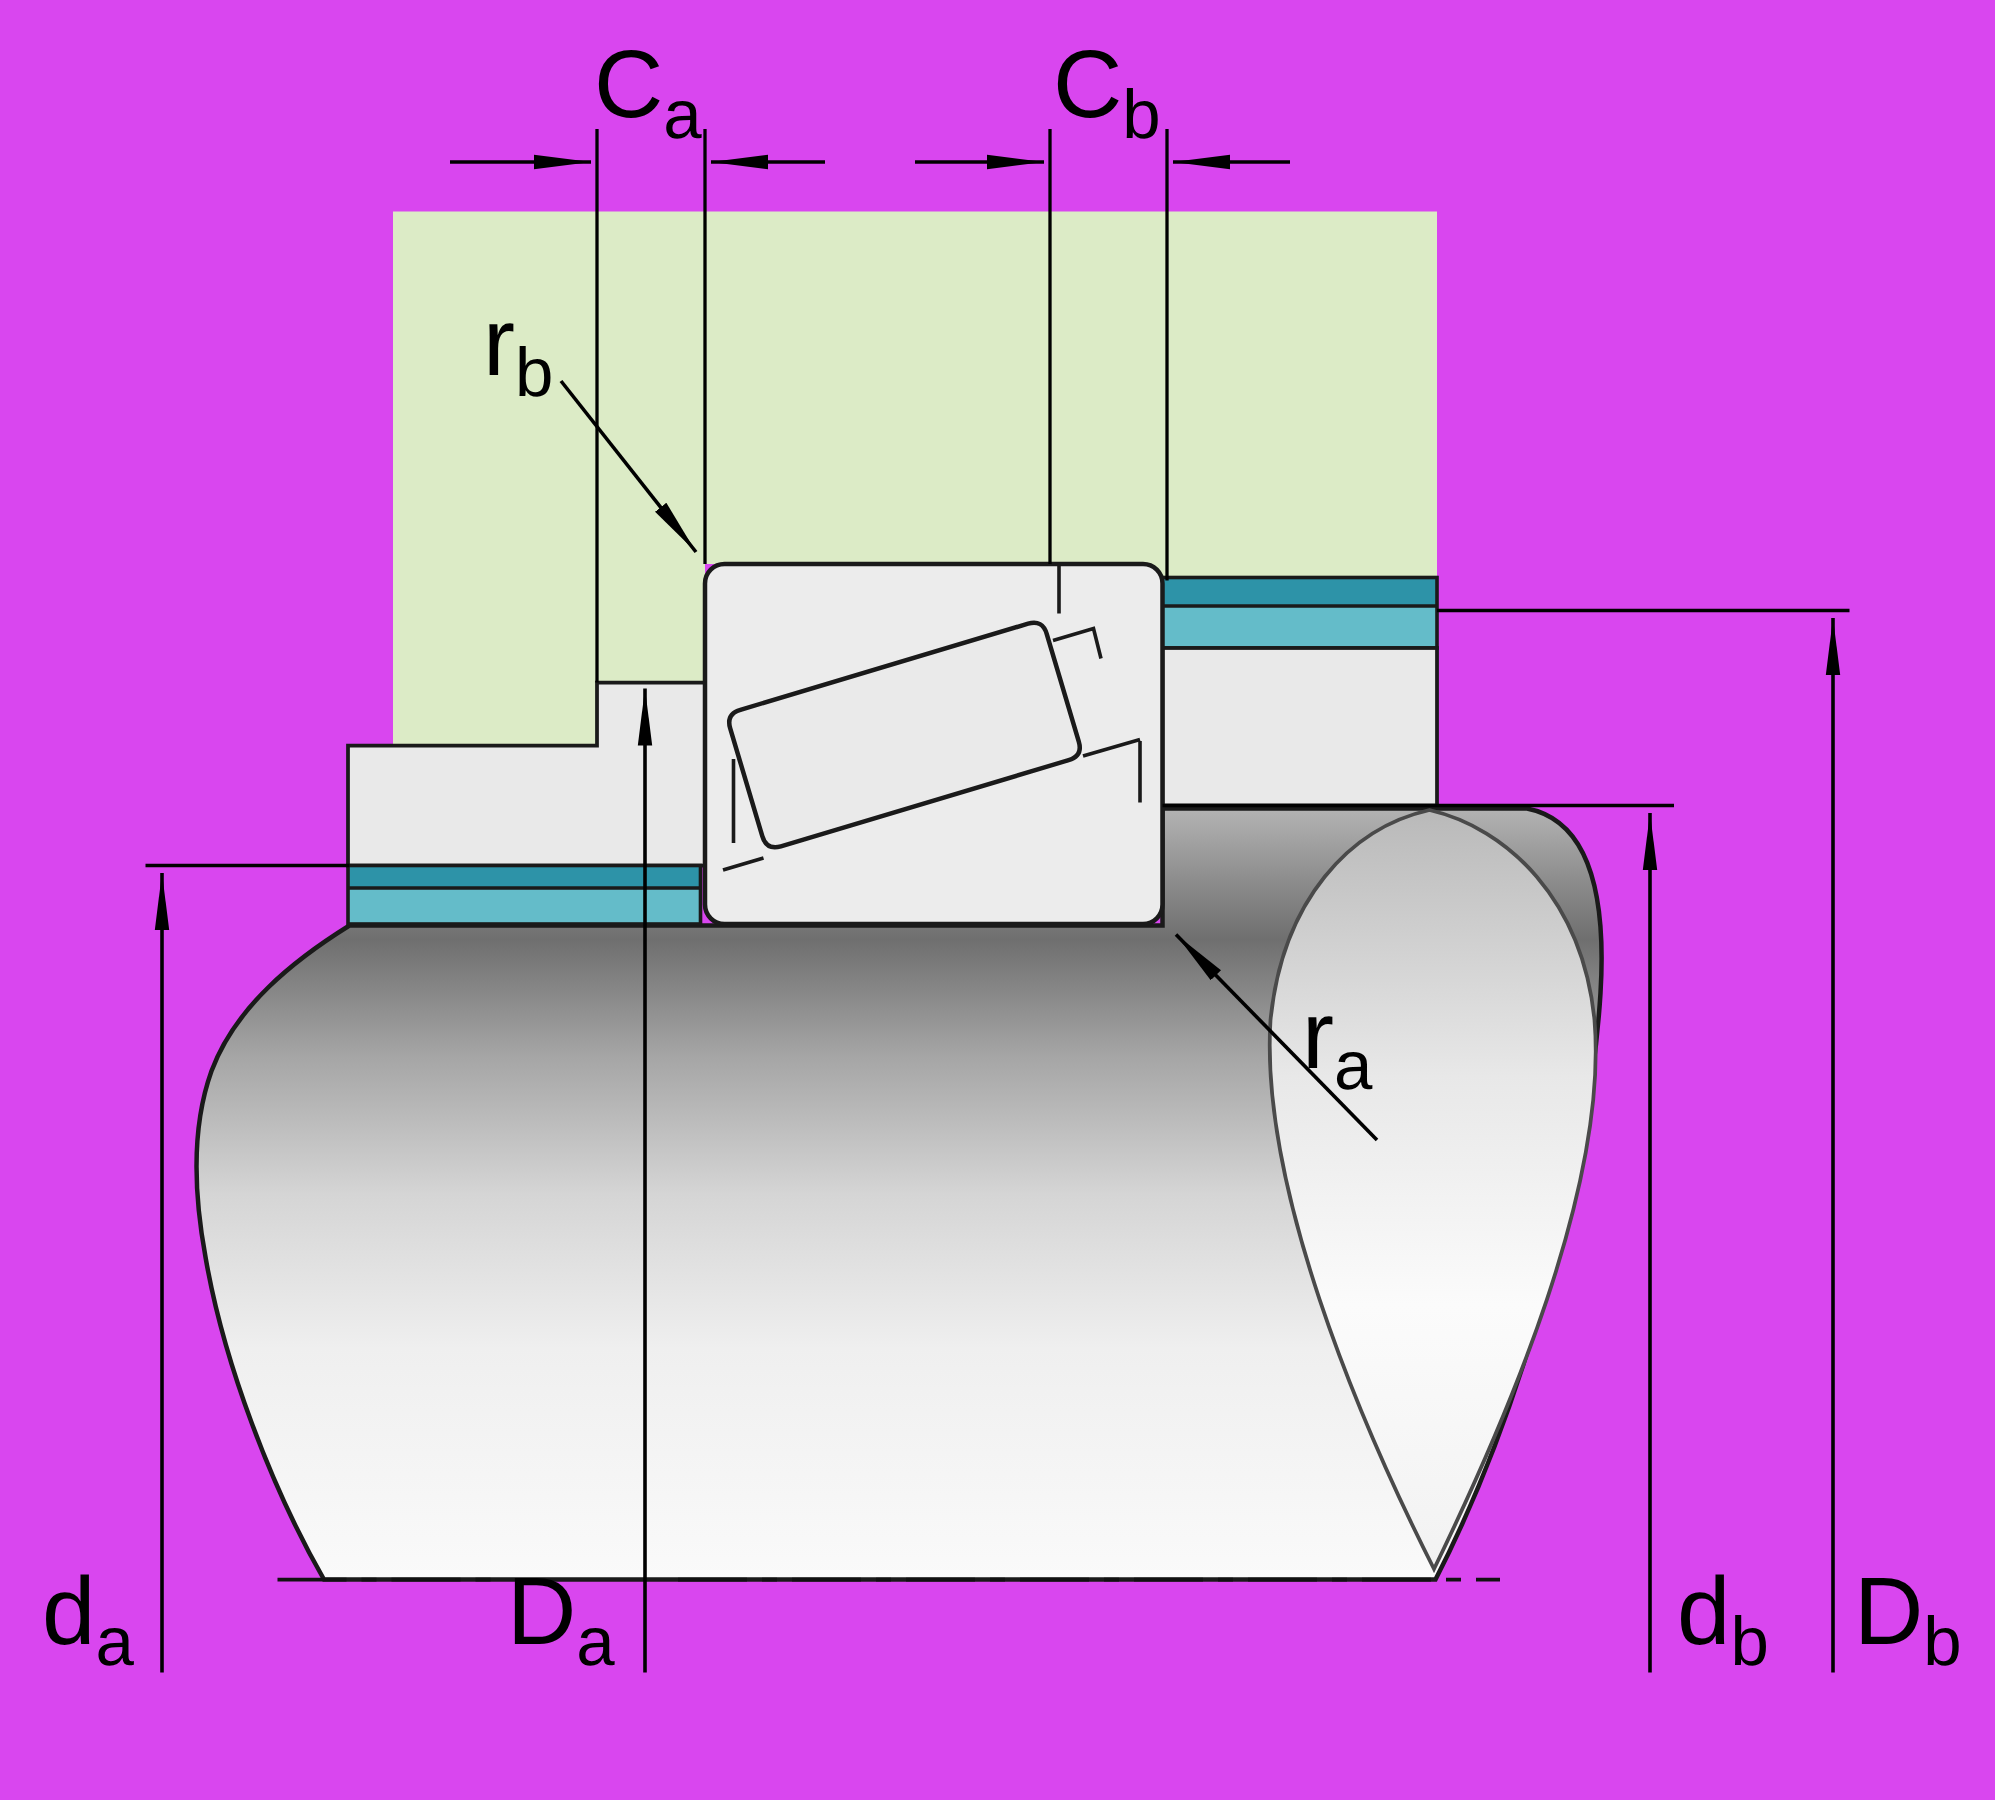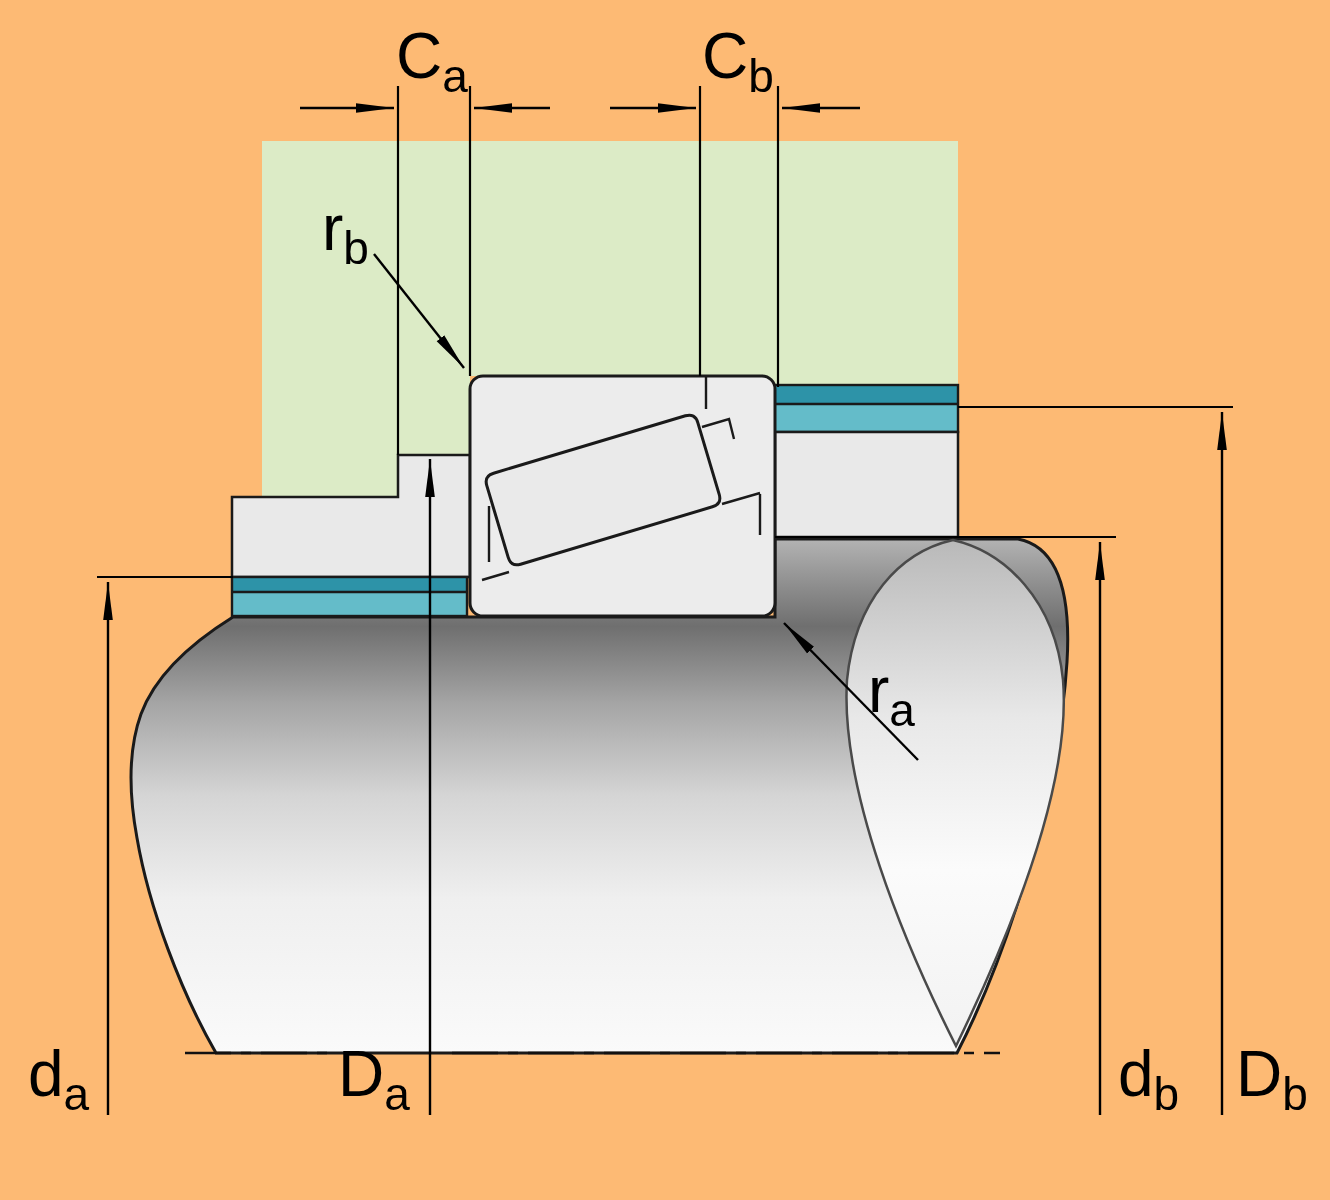--- a/index.html
+++ b/index.html
@@ -1,16 +1,16 @@
 <!DOCTYPE html>
 <html><head>
 <meta charset="utf-8">
 <style>
   html,body{margin:0;padding:0;background:#ffffff;}
-  .stage{width:1330px;height:1200px;position:relative;background:#fdba74;overflow:hidden;}
+  .stage{width:1330px;height:1200px;position:relative;background:#d946ef;overflow:hidden;}
   svg{display:block;}
   svg text{font-family:"Liberation Sans","DejaVu Sans",sans-serif;fill:#000;}
   .dim-main{font-size:64px;}
   .dim-sub{font-size:46px;}
   .thin{stroke:#1a1a1a;stroke-width:2.4;fill:none;}
   .dimline{stroke:#000;stroke-width:2.4;fill:none;}
   .extline{stroke:#000;stroke-width:2.2;fill:none;}
 </style>
 </head>
 <body>

